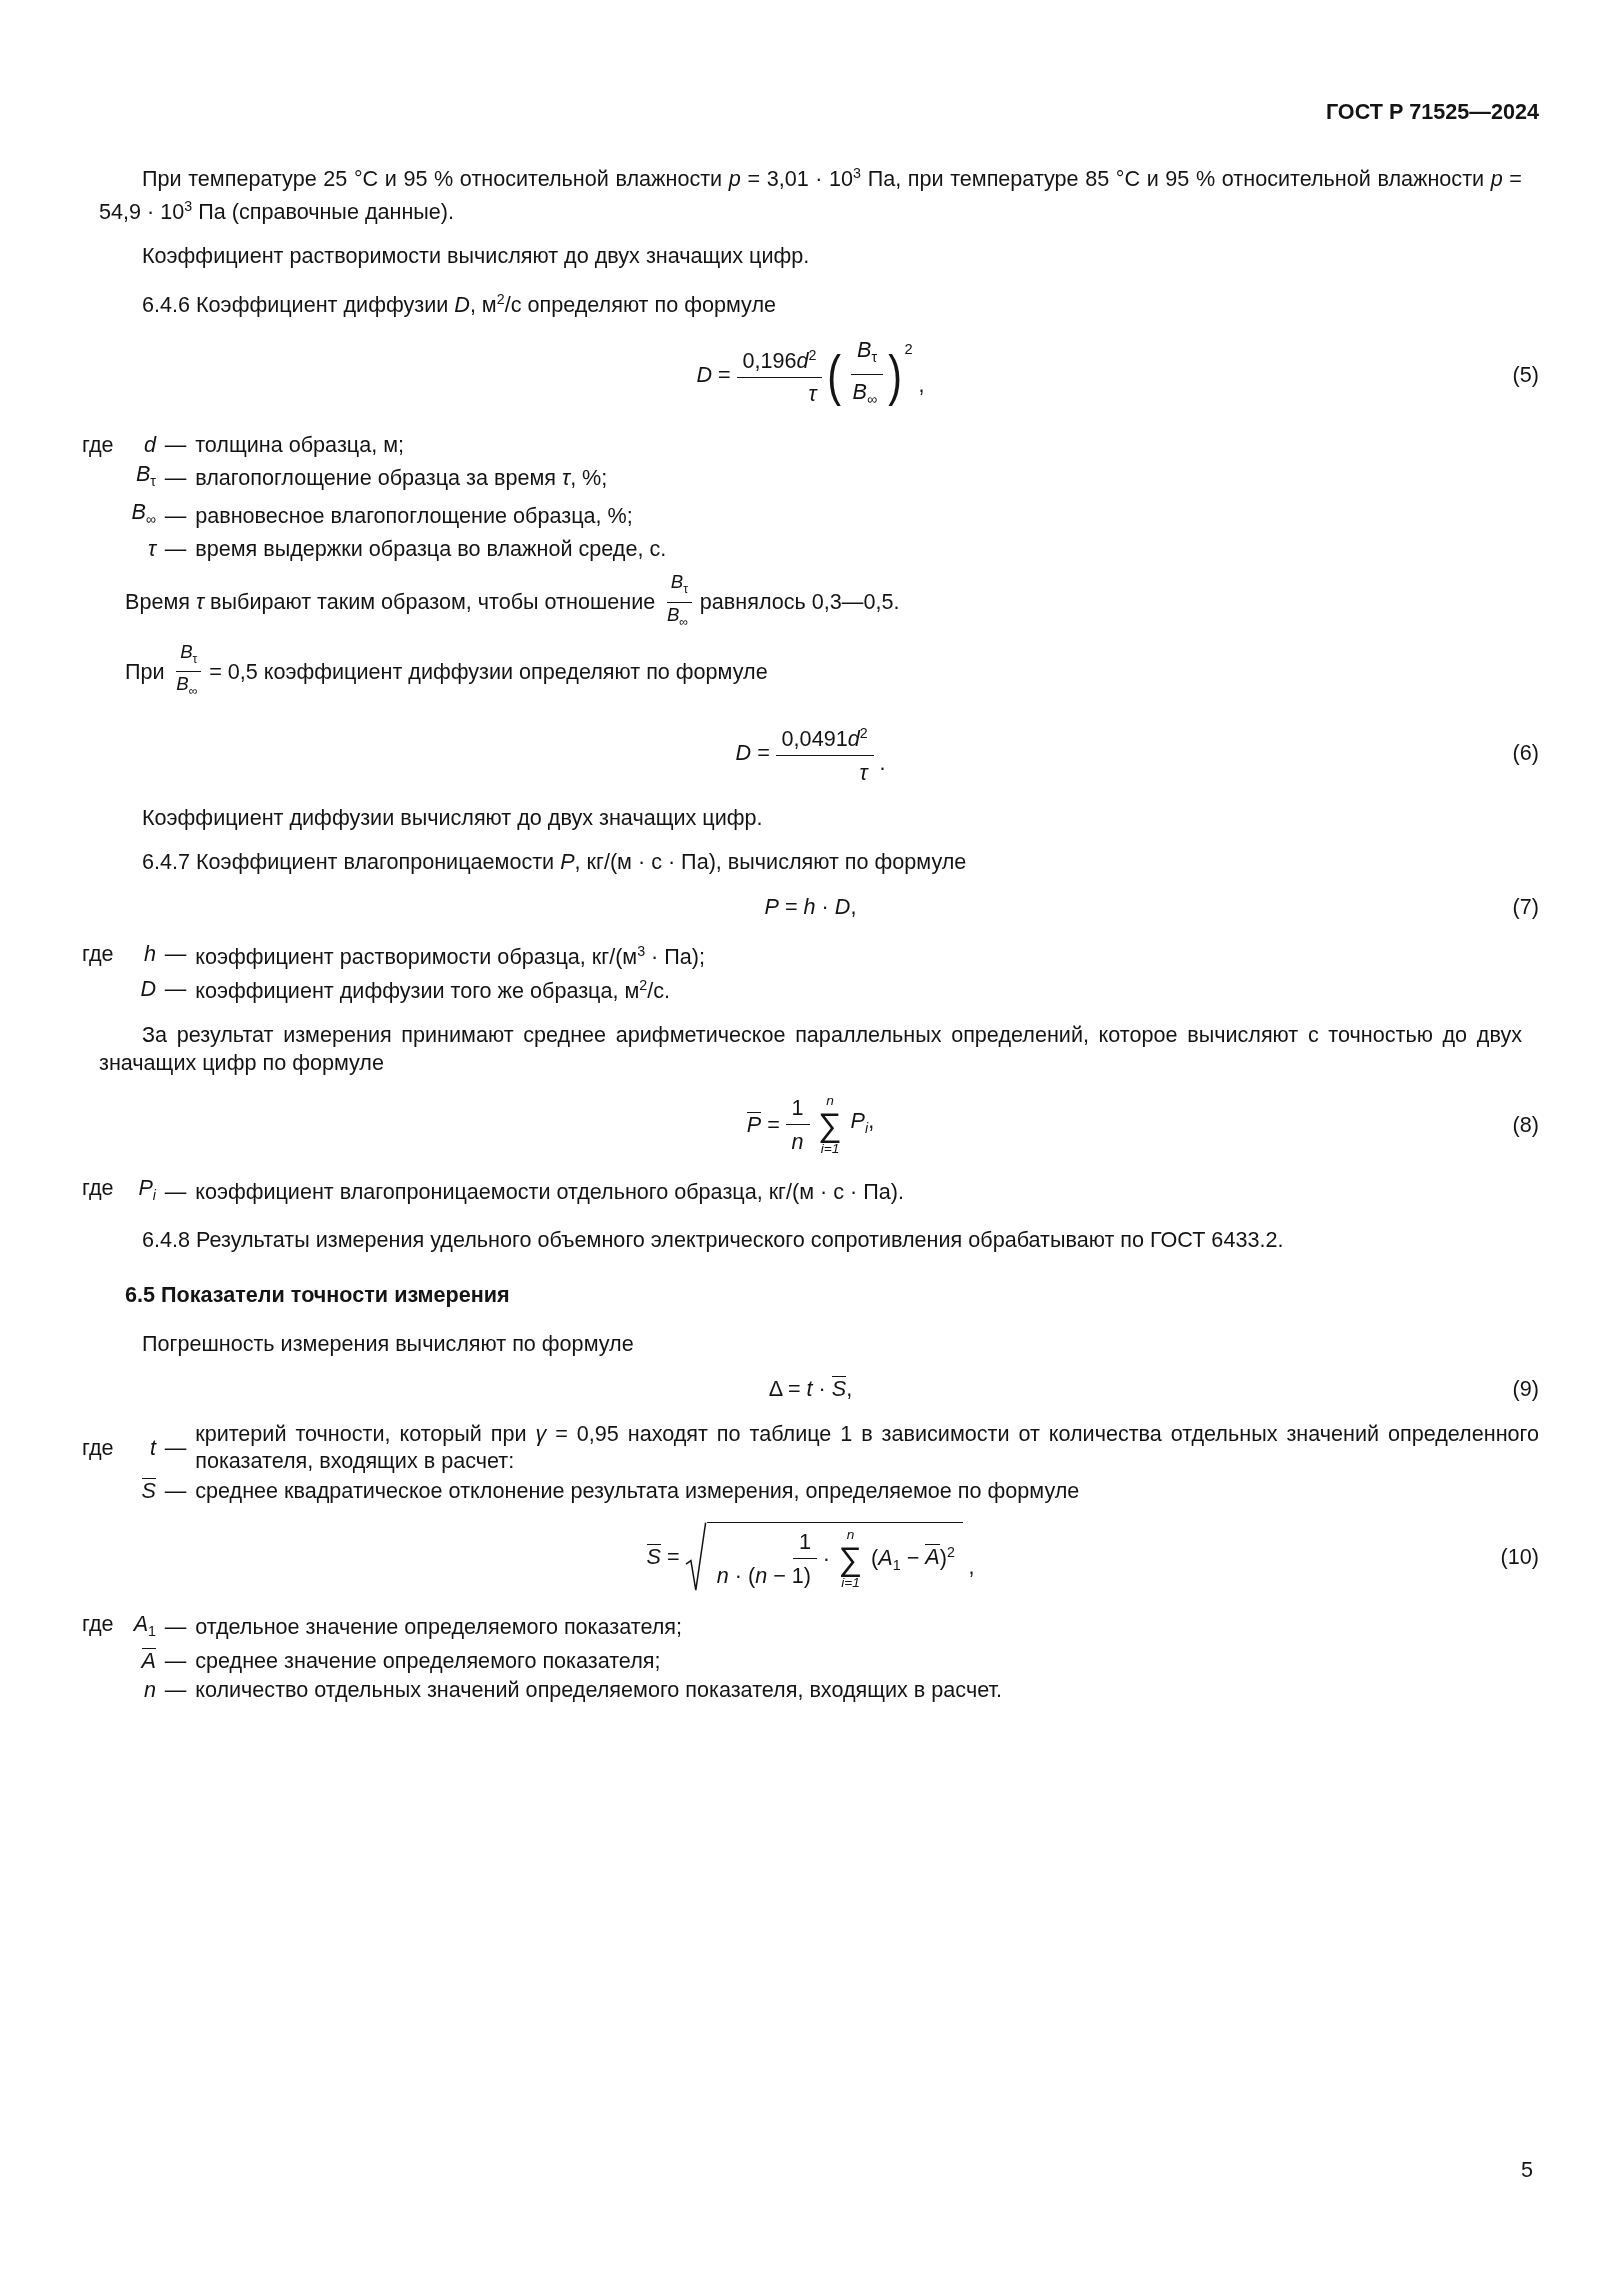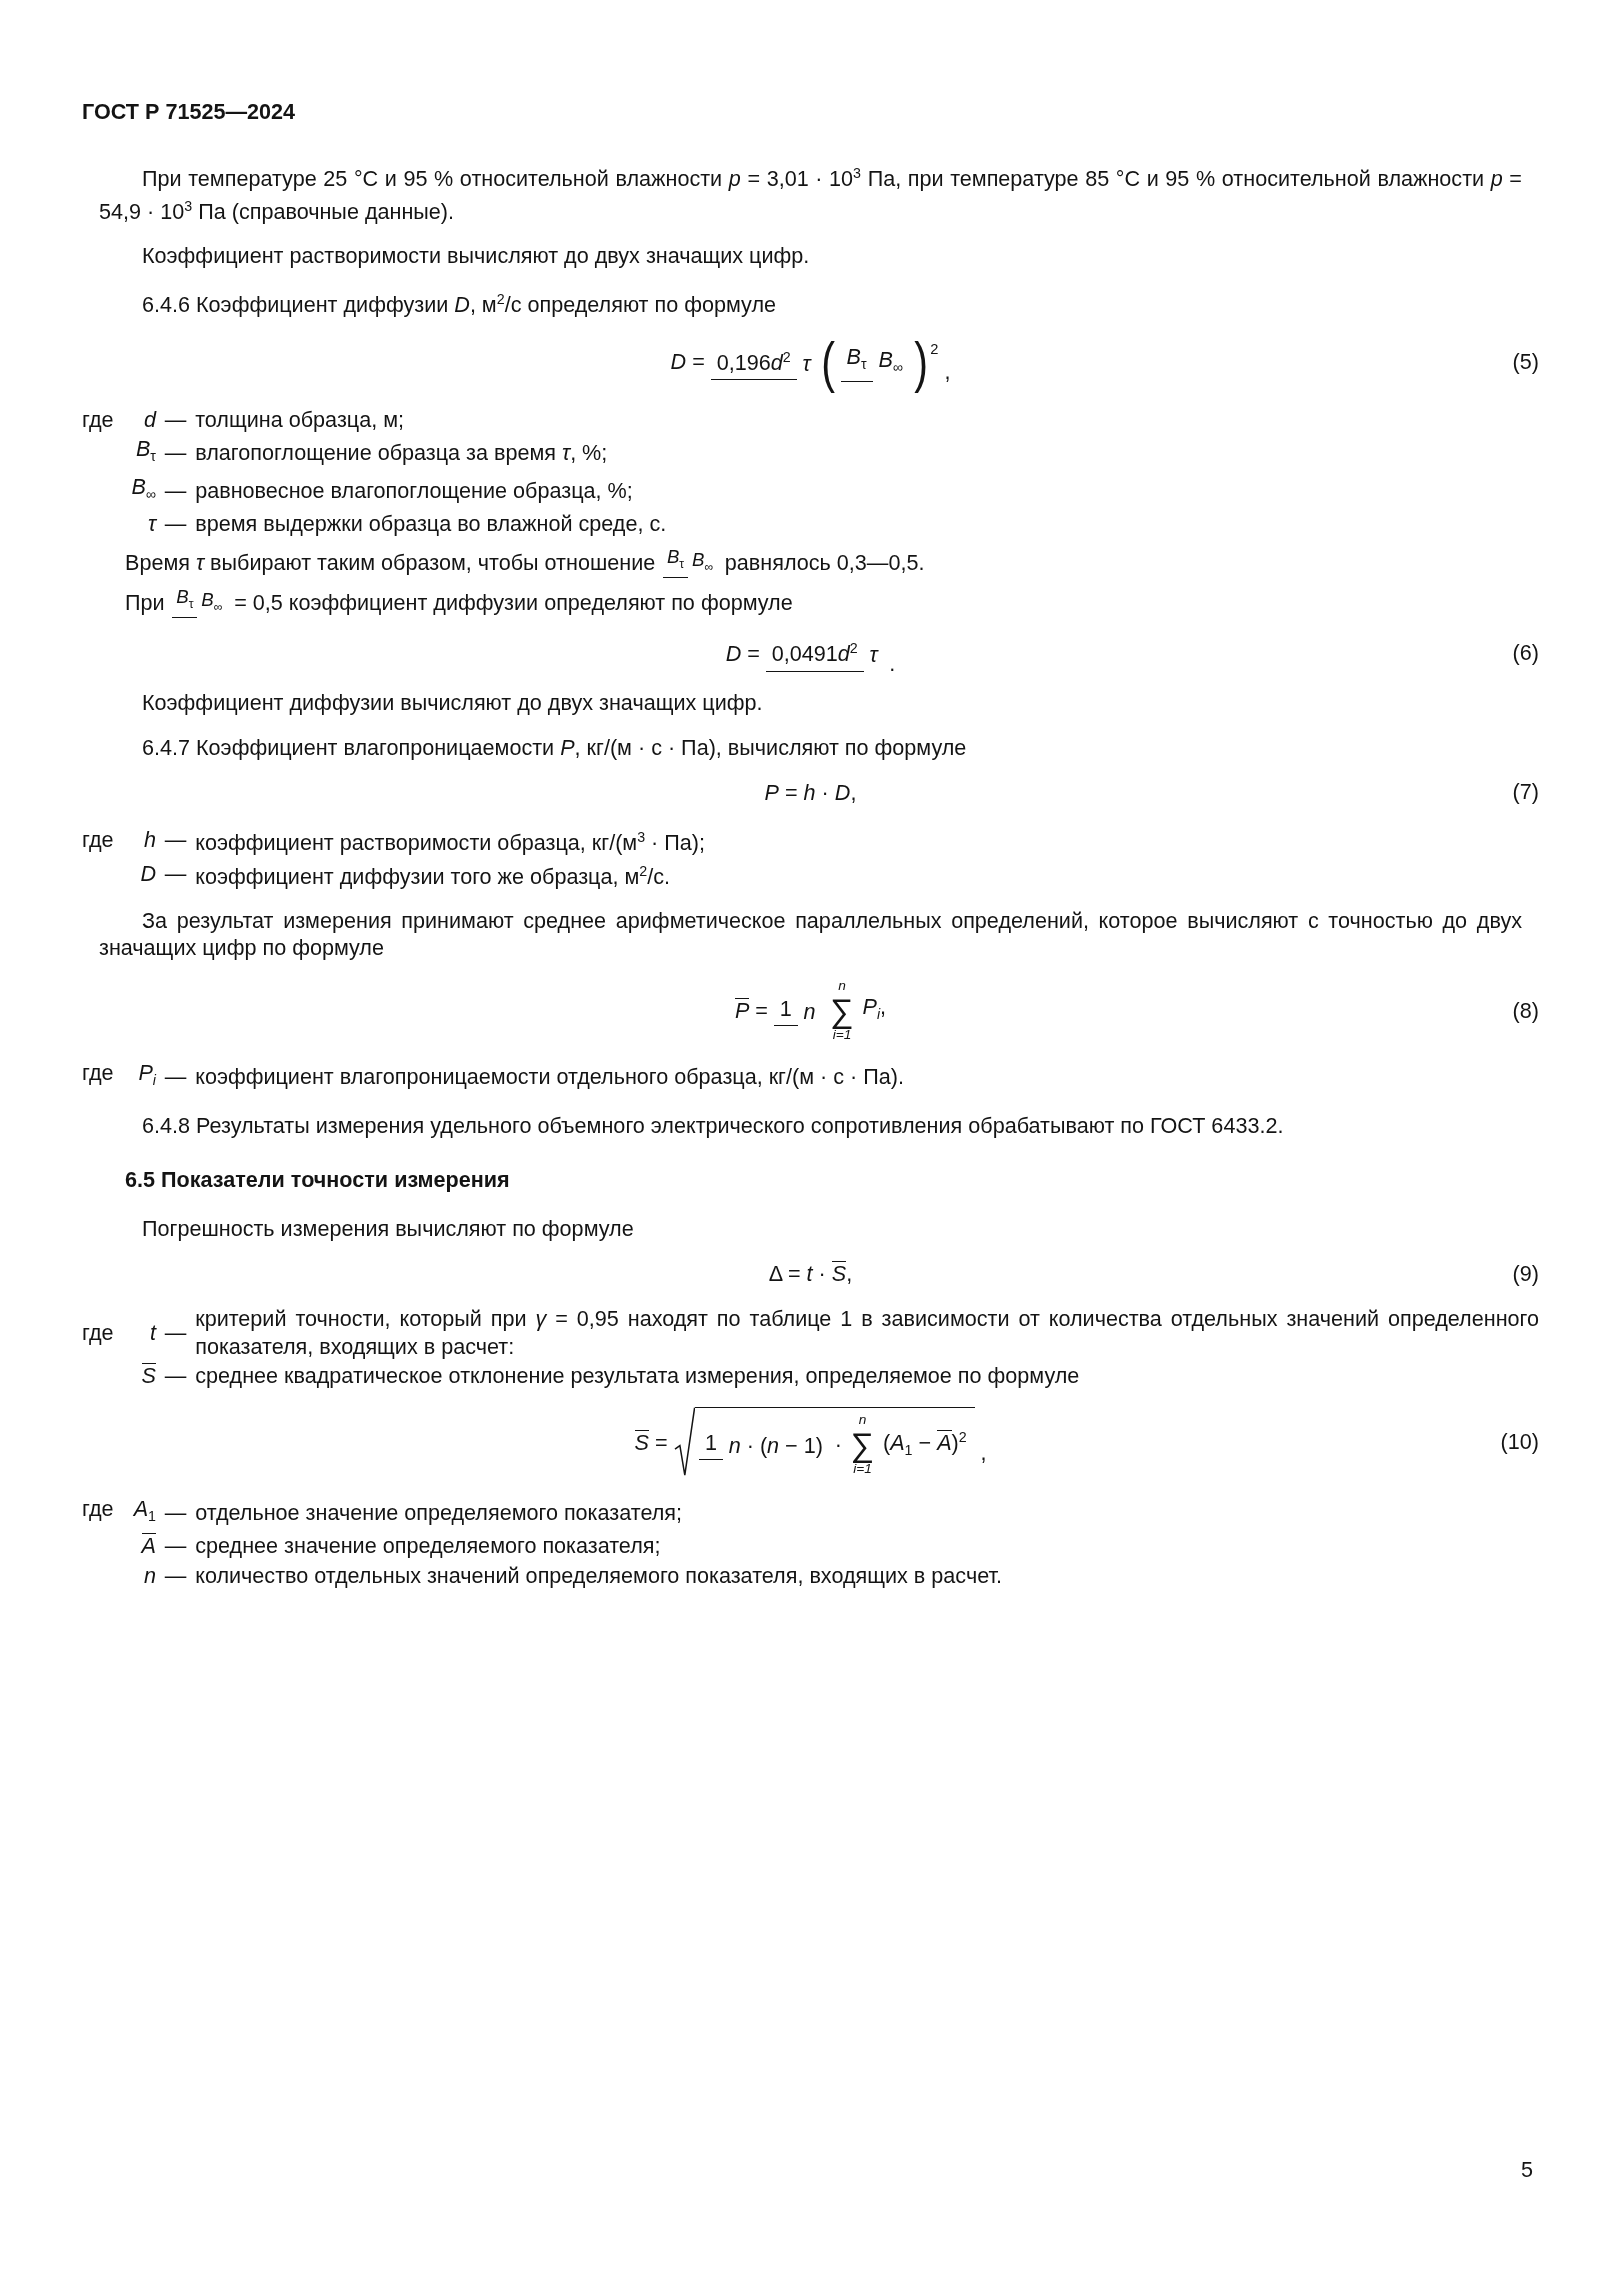--- a/index.html
+++ b/index.html
@@ -7,34 +7,34 @@
   .page {
     position:relative;
     width:1621px; height:2293px;
     background:#ffffff;
     color:#141414;
     font-family:"Liberation Sans","DejaVu Sans",sans-serif;
     font-size:21.6px; line-height:27.4px;
     padding:98px 82px 0 82px;
     overflow:hidden;
   }
-  .doc-header { text-align:left; font-weight:bold; margin-bottom:35px; }
+  .doc-header { text-align:right; font-weight:bold; margin-bottom:35px; }
   .para { text-align:justify; margin:17px; }
   .indent { text-indent:43px; }
   .it { font-style:italic; }
   .sup { font-size:66%; vertical-align:7.8px; }
   .sub { font-size:66%; vertical-align:-4.9px; }
   .bar { display:inline-block; border-top:1.5px solid #141414; padding-top:1px; line-height:1.05; }
   .section-heading { font-weight:bold; text-indent:43px; margin:27.4px 0 21.6px 0; }
 
   
   .formula-row { position:relative; display:flex; align-items:center; justify-content:center; margin:17.6px 0; }
   .formula { display:flex; align-items:center; gap:5.9px; }
   .formula-num { position:absolute; right:0; top:50%; transform:translateY(-50%); }
-  .frac { display:inline-flex; flex-direction:row; align-items:center; align-self:center; }
+  .frac { display:inline-flex; flex-direction:column; align-items:flex-end; align-self:center; }
   .frac .num { padding:0 5.9px 2.9px 5.9px; border-bottom:1.5px solid #141414; text-align:center; white-space:nowrap; }
   .frac .den { padding:2.9px 5.9px 0 5.9px; text-align:center; white-space:nowrap; }
   .inline-frac { font-size:18.6px; line-height:20.6px; margin:0 7.8px; }
   .inline-frac .num { border-bottom-width:1.2px; padding:0 3.9px 2px 3.9px; }
   .inline-frac .den { padding:2px 3.9px 0 3.9px; }
   .bparen { font-size:55px; font-weight:100; line-height:0.95; transform:scaleX(0.75); margin:0 -2.9px; }
   .exp { font-size:14.7px; align-self:flex-start; margin:0 0 0 -2.9px; }
   .tail-low { transform:translateY(9.8px); }
   .sum { display:inline-flex; flex-direction:column; align-items:center; line-height:1; margin:0 2.9px; }
   .sum .lim { font-size:13.7px; font-style:italic; }

